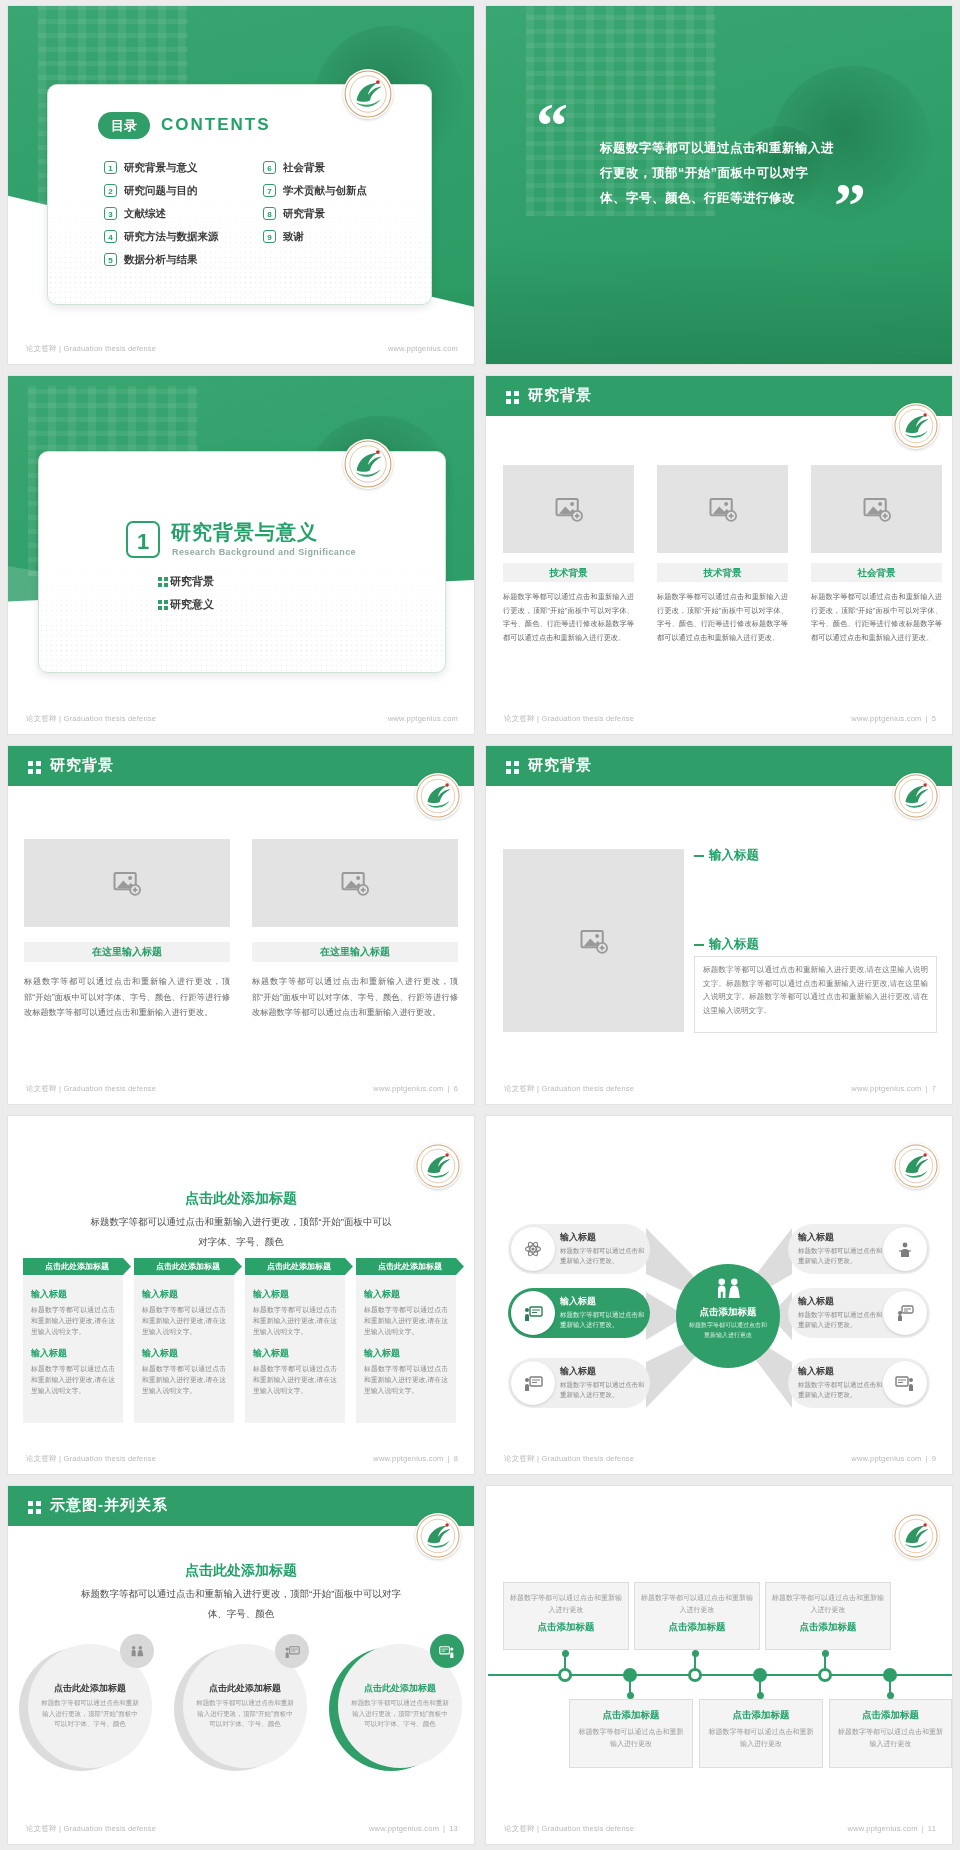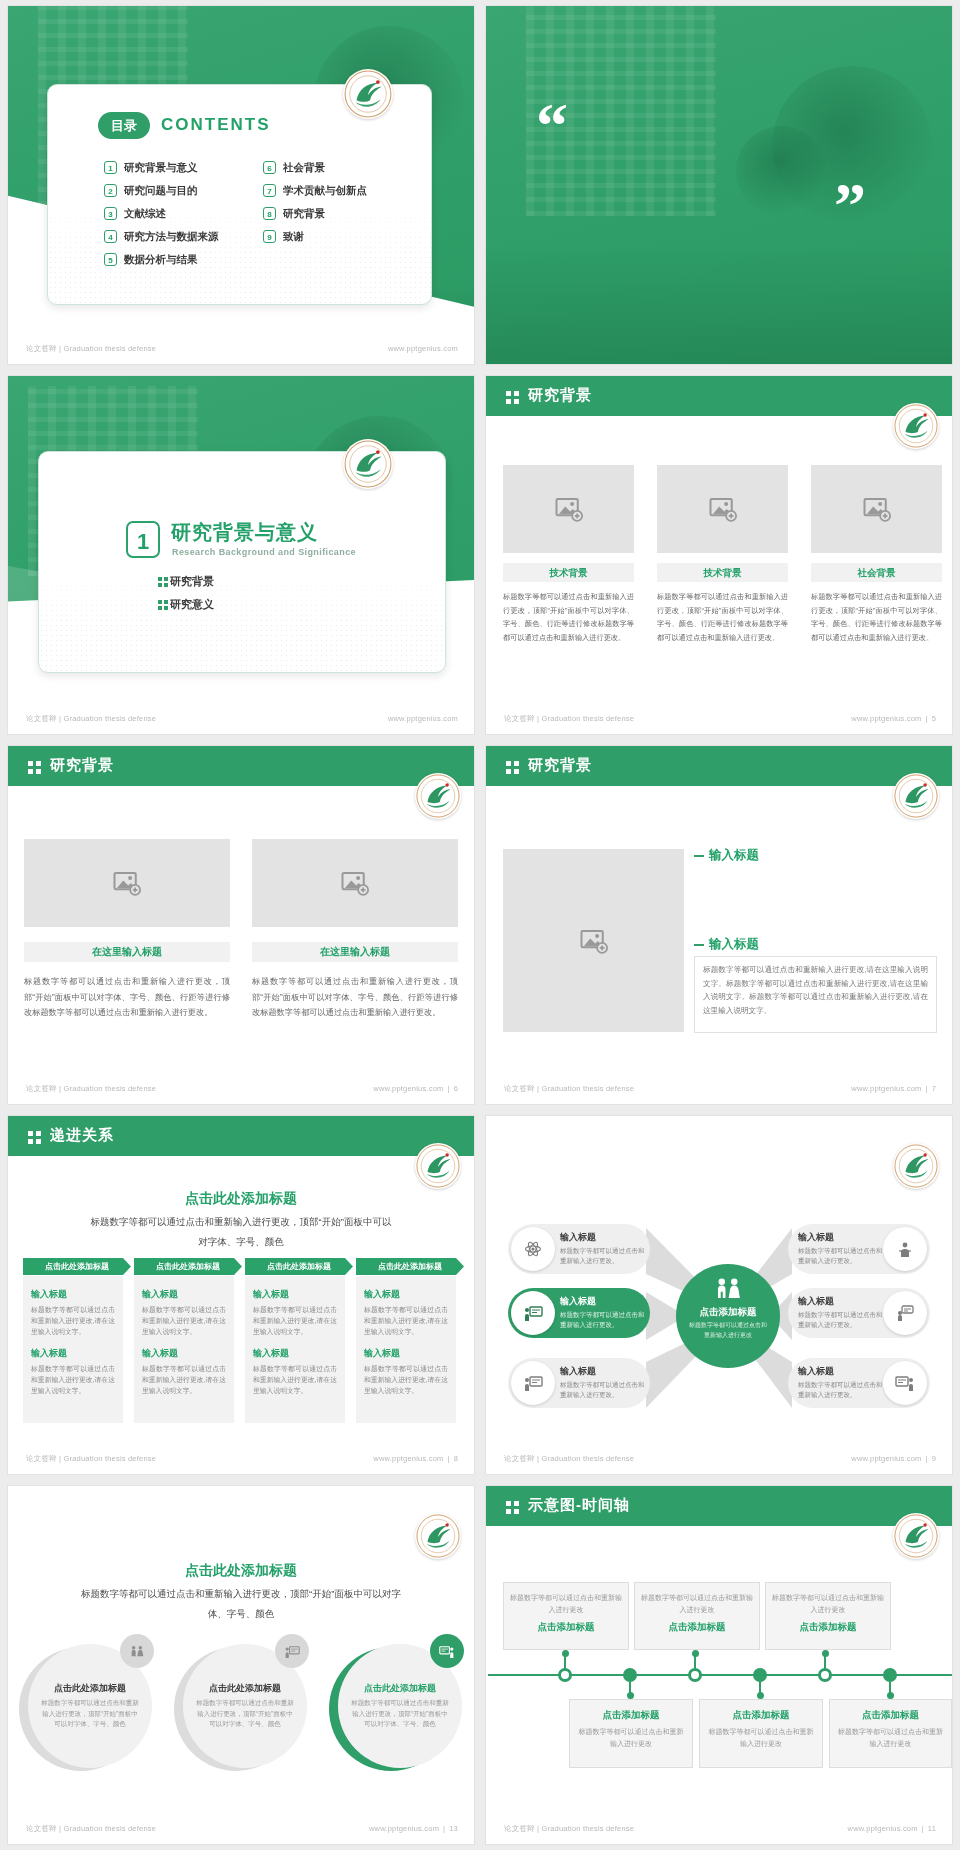--- a/index.html
+++ b/index.html
@@ -182,20 +182,25 @@
       <span class="fr"><span>www.pptgenius.com</span></span>
     </div>
   </div>
 
   <div class="slide photo">
     <i class="ph-b" style="left:40px;top:0;width:190px;height:210px;"></i>
     <i class="ph-t" style="right:20px;top:60px;width:160px;height:160px;"></i>
     <i class="ph-t" style="left:250px;top:120px;width:90px;height:90px;"></i>
     <i class="ph-g" style="height:120px;"></i>
     <div class="q-open">“</div>
+    <div class="q-text">
+      <span>标题数字等都可以通过点击和重新输入进</span>
+      <span>行更改，顶部“开始”面板中可以对字</span>
+      <span>体、字号、颜色、行距等进行修改</span>
+    </div>
     <div class="q-close">”</div>
   </div>
 
   <div class="slide">
     <div class="hero2 photo">
       <i class="ph-b" style="left:20px;top:10px;width:170px;height:190px;"></i>
       <i class="ph-t" style="right:20px;top:40px;width:150px;height:150px;"></i>
       <i class="ph-g" style="height:70px;"></i>
     </div>
     <div class="wedge"></div>
@@ -353,24 +358,20 @@
     <div class="inp-title" style="left:208px;top:101px;">输入标题</div>
     <div class="inp-title" style="left:208px;top:190px;">输入标题</div>
     <div class="inp-box" style="left:208px;top:210px;width:243px;height:77px;">标题数字等都可以通过点击和重新输入进行更改,请在这里输入说明文字。标题数字等都可以通过点击和重新输入进行更改,请在这里输入说明文字。标题数字等都可以通过点击和重新输入进行更改,请在这里输入说明文字。</div>
     <div class="footer">
       <span>论文答辩 | Graduation thesis defense</span>
       <span class="fr"><span>www.pptgenius.com</span><span>|</span><span>7</span></span>
     </div>
   </div>
 
   <div class="slide">
-    <div class="hbar">
-        <span class="dots"></span>
-        <span class="btitle">递进关系</span>
-      </div>
     <div class="crest" style="left:407px;top:27px;width:46px;height:46px;">
       <svg viewBox="0 0 48 48">
           <circle cx="24" cy="24" r="23" fill="#fff"></circle>
           <circle cx="24" cy="24" r="22" fill="none" stroke="#cf9e6a" stroke-width="1"></circle>
           <circle cx="24" cy="24" r="17.5" fill="none" stroke="#e0bd96" stroke-width=".8"></circle>
           <path d="M13 30c2-10 9-16 21-17-6 3-9 7-10 12 4-6 9-8 13-8-7 4-10 8-11 13-3 2-9 2-13 0z" fill="#2e9663"></path>
           <path d="M12 32c8 4 17 3 24-3-5 8-17 10-24 3z" fill="#37a06c"></path>
           <circle cx="33.5" cy="12.5" r="1.8" fill="#cc2b2b"></circle>
         </svg>
     </div>
@@ -522,20 +523,24 @@
       <div class="hc-t">点击添加标题</div>
       <div class="hc-b">标题数字等都可以通过点击和重新输入进行更改</div>
     </div>
     <div class="footer">
       <span>论文答辩 | Graduation thesis defense</span>
       <span class="fr"><span>www.pptgenius.com</span><span>|</span><span>9</span></span>
     </div>
   </div>
 
   <div class="slide">
+    <div class="hbar">
+        <span class="dots"></span>
+        <span class="btitle">示意图-并列关系</span>
+      </div>
     <div class="crest" style="left:407px;top:27px;width:46px;height:46px;">
       <svg viewBox="0 0 48 48">
           <circle cx="24" cy="24" r="23" fill="#fff"></circle>
           <circle cx="24" cy="24" r="22" fill="none" stroke="#cf9e6a" stroke-width="1"></circle>
           <circle cx="24" cy="24" r="17.5" fill="none" stroke="#e0bd96" stroke-width=".8"></circle>
           <path d="M13 30c2-10 9-16 21-17-6 3-9 7-10 12 4-6 9-8 13-8-7 4-10 8-11 13-3 2-9 2-13 0z" fill="#2e9663"></path>
           <path d="M12 32c8 4 17 3 24-3-5 8-17 10-24 3z" fill="#37a06c"></path>
           <circle cx="33.5" cy="12.5" r="1.8" fill="#cc2b2b"></circle>
         </svg>
     </div>
@@ -583,24 +588,20 @@
       <span class="t">点击此处添加标题</span>
       <span class="b">标题数字等都可以通过点击和重新输入进行更改，顶部“开始”面板中可以对字体、字号、颜色</span>
     </div>
     <div class="footer">
       <span>论文答辩 | Graduation thesis defense</span>
       <span class="fr"><span>www.pptgenius.com</span><span>|</span><span>13</span></span>
     </div>
   </div>
 
   <div class="slide">
-    <div class="hbar">
-        <span class="dots"></span>
-        <span class="btitle">示意图-时间轴</span>
-      </div>
     <div class="crest" style="left:407px;top:27px;width:46px;height:46px;">
       <svg viewBox="0 0 48 48">
           <circle cx="24" cy="24" r="23" fill="#fff"></circle>
           <circle cx="24" cy="24" r="22" fill="none" stroke="#cf9e6a" stroke-width="1"></circle>
           <circle cx="24" cy="24" r="17.5" fill="none" stroke="#e0bd96" stroke-width=".8"></circle>
           <path d="M13 30c2-10 9-16 21-17-6 3-9 7-10 12 4-6 9-8 13-8-7 4-10 8-11 13-3 2-9 2-13 0z" fill="#2e9663"></path>
           <path d="M12 32c8 4 17 3 24-3-5 8-17 10-24 3z" fill="#37a06c"></path>
           <circle cx="33.5" cy="12.5" r="1.8" fill="#cc2b2b"></circle>
         </svg>
     </div>

